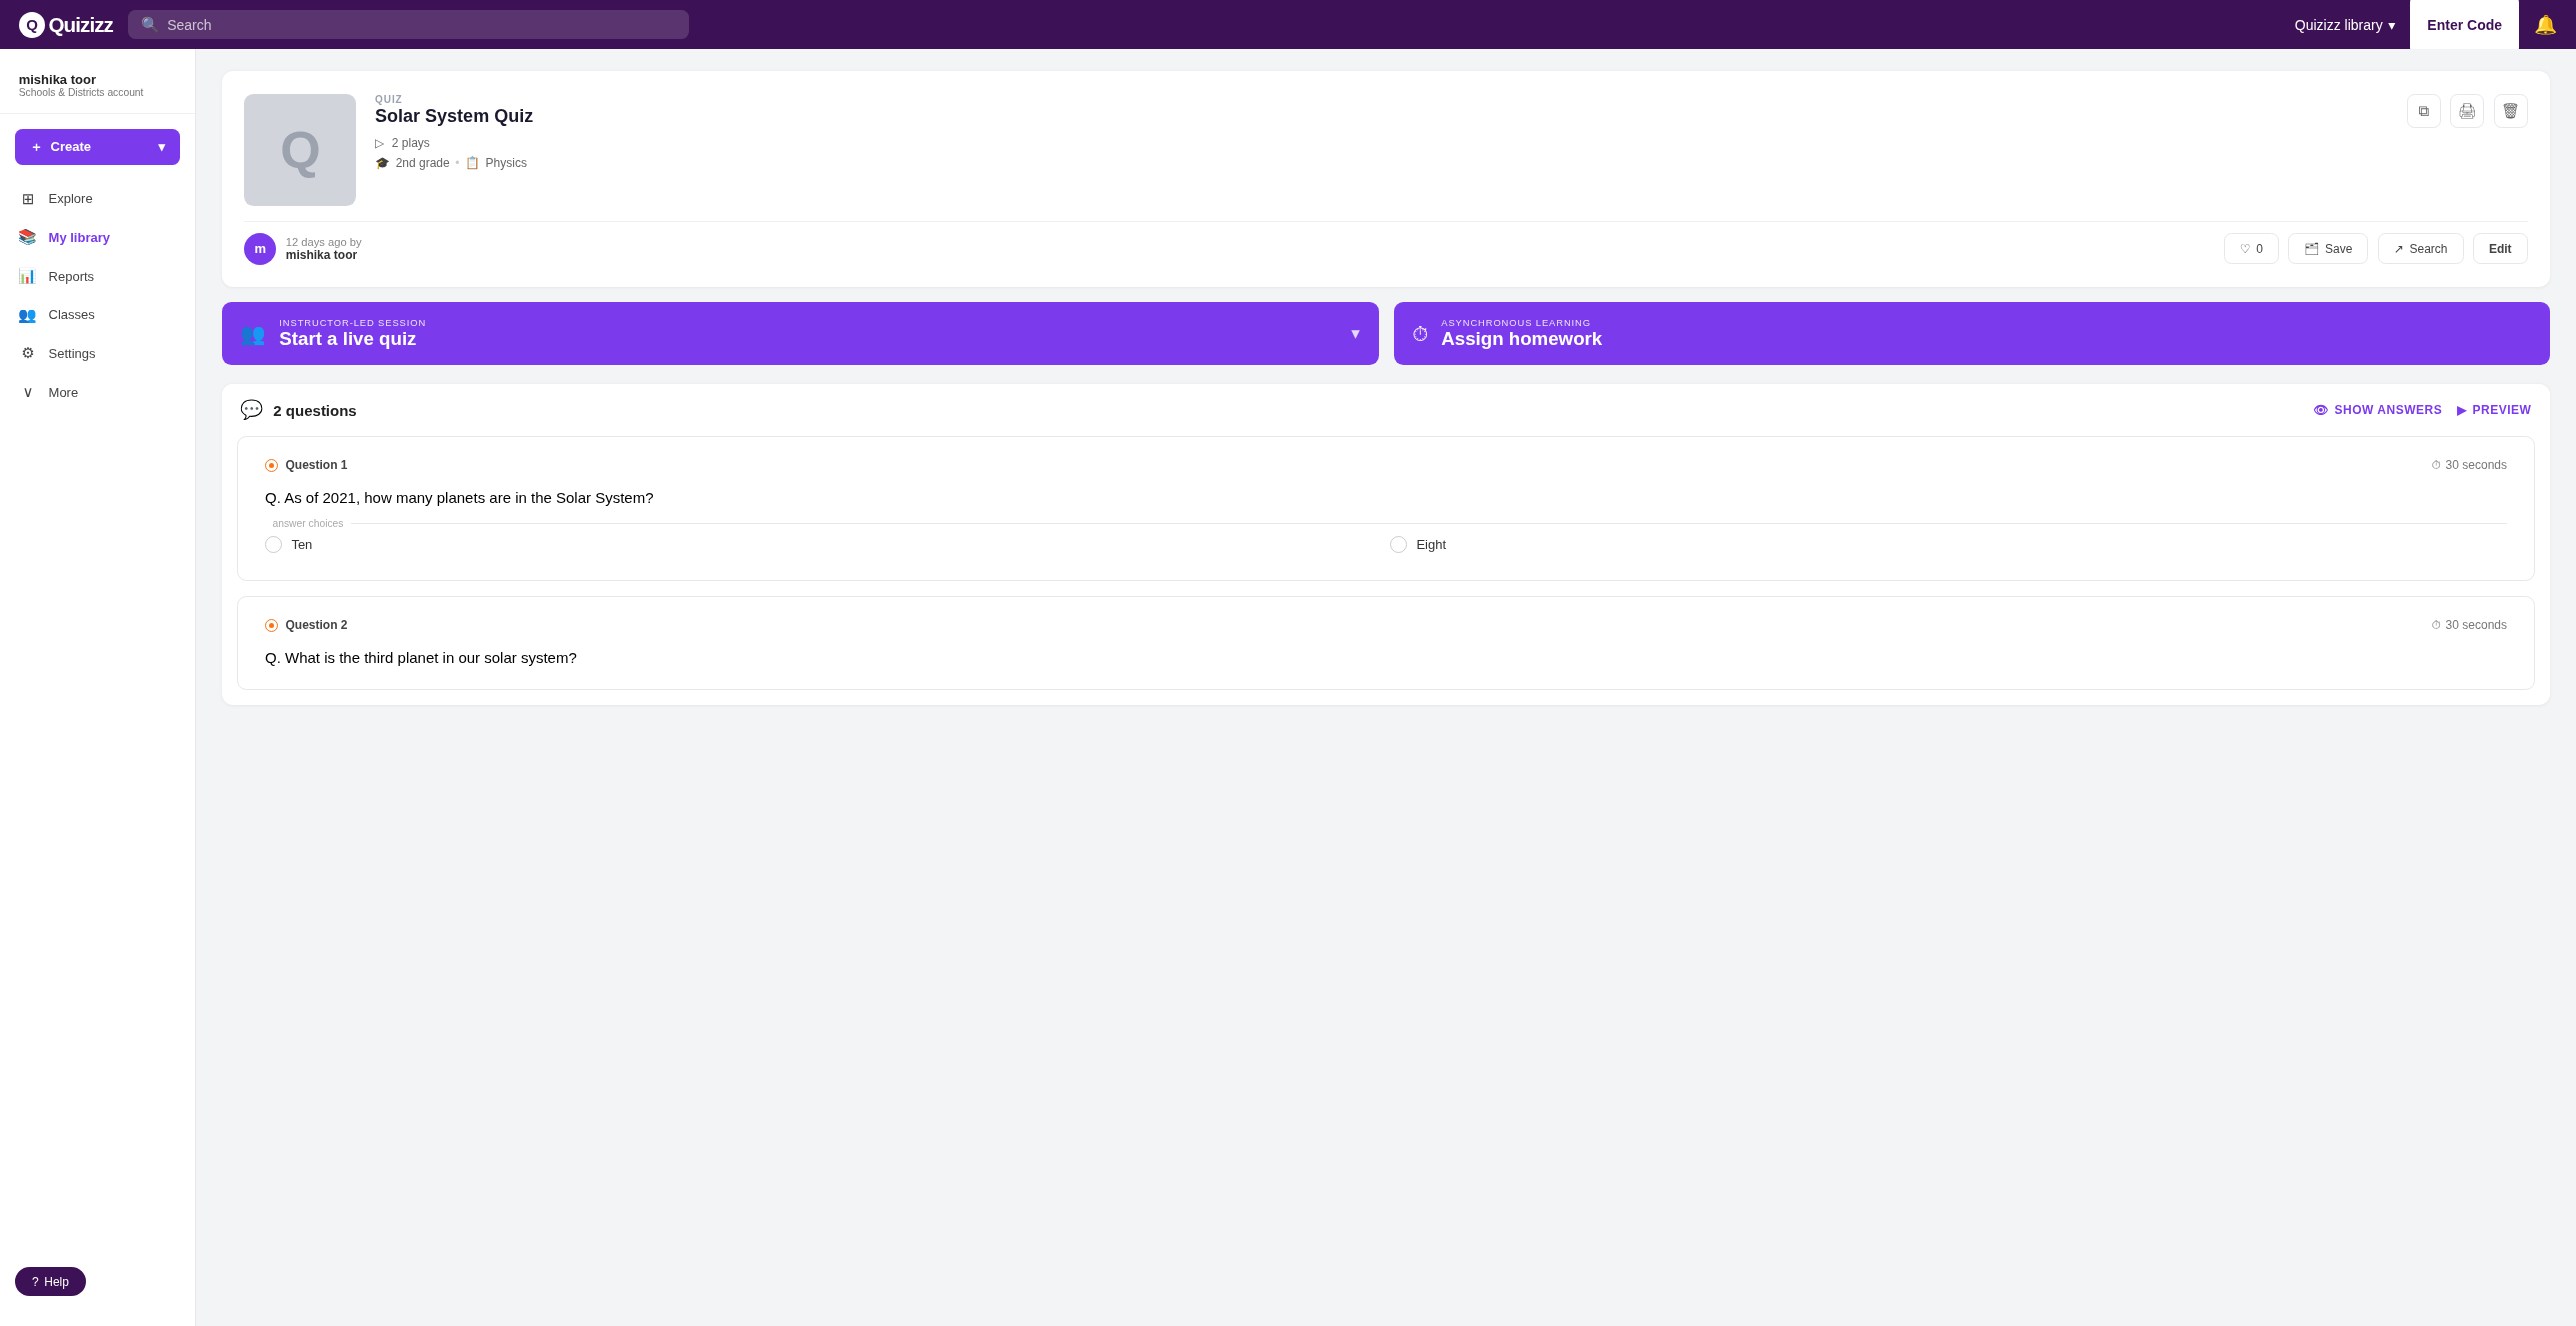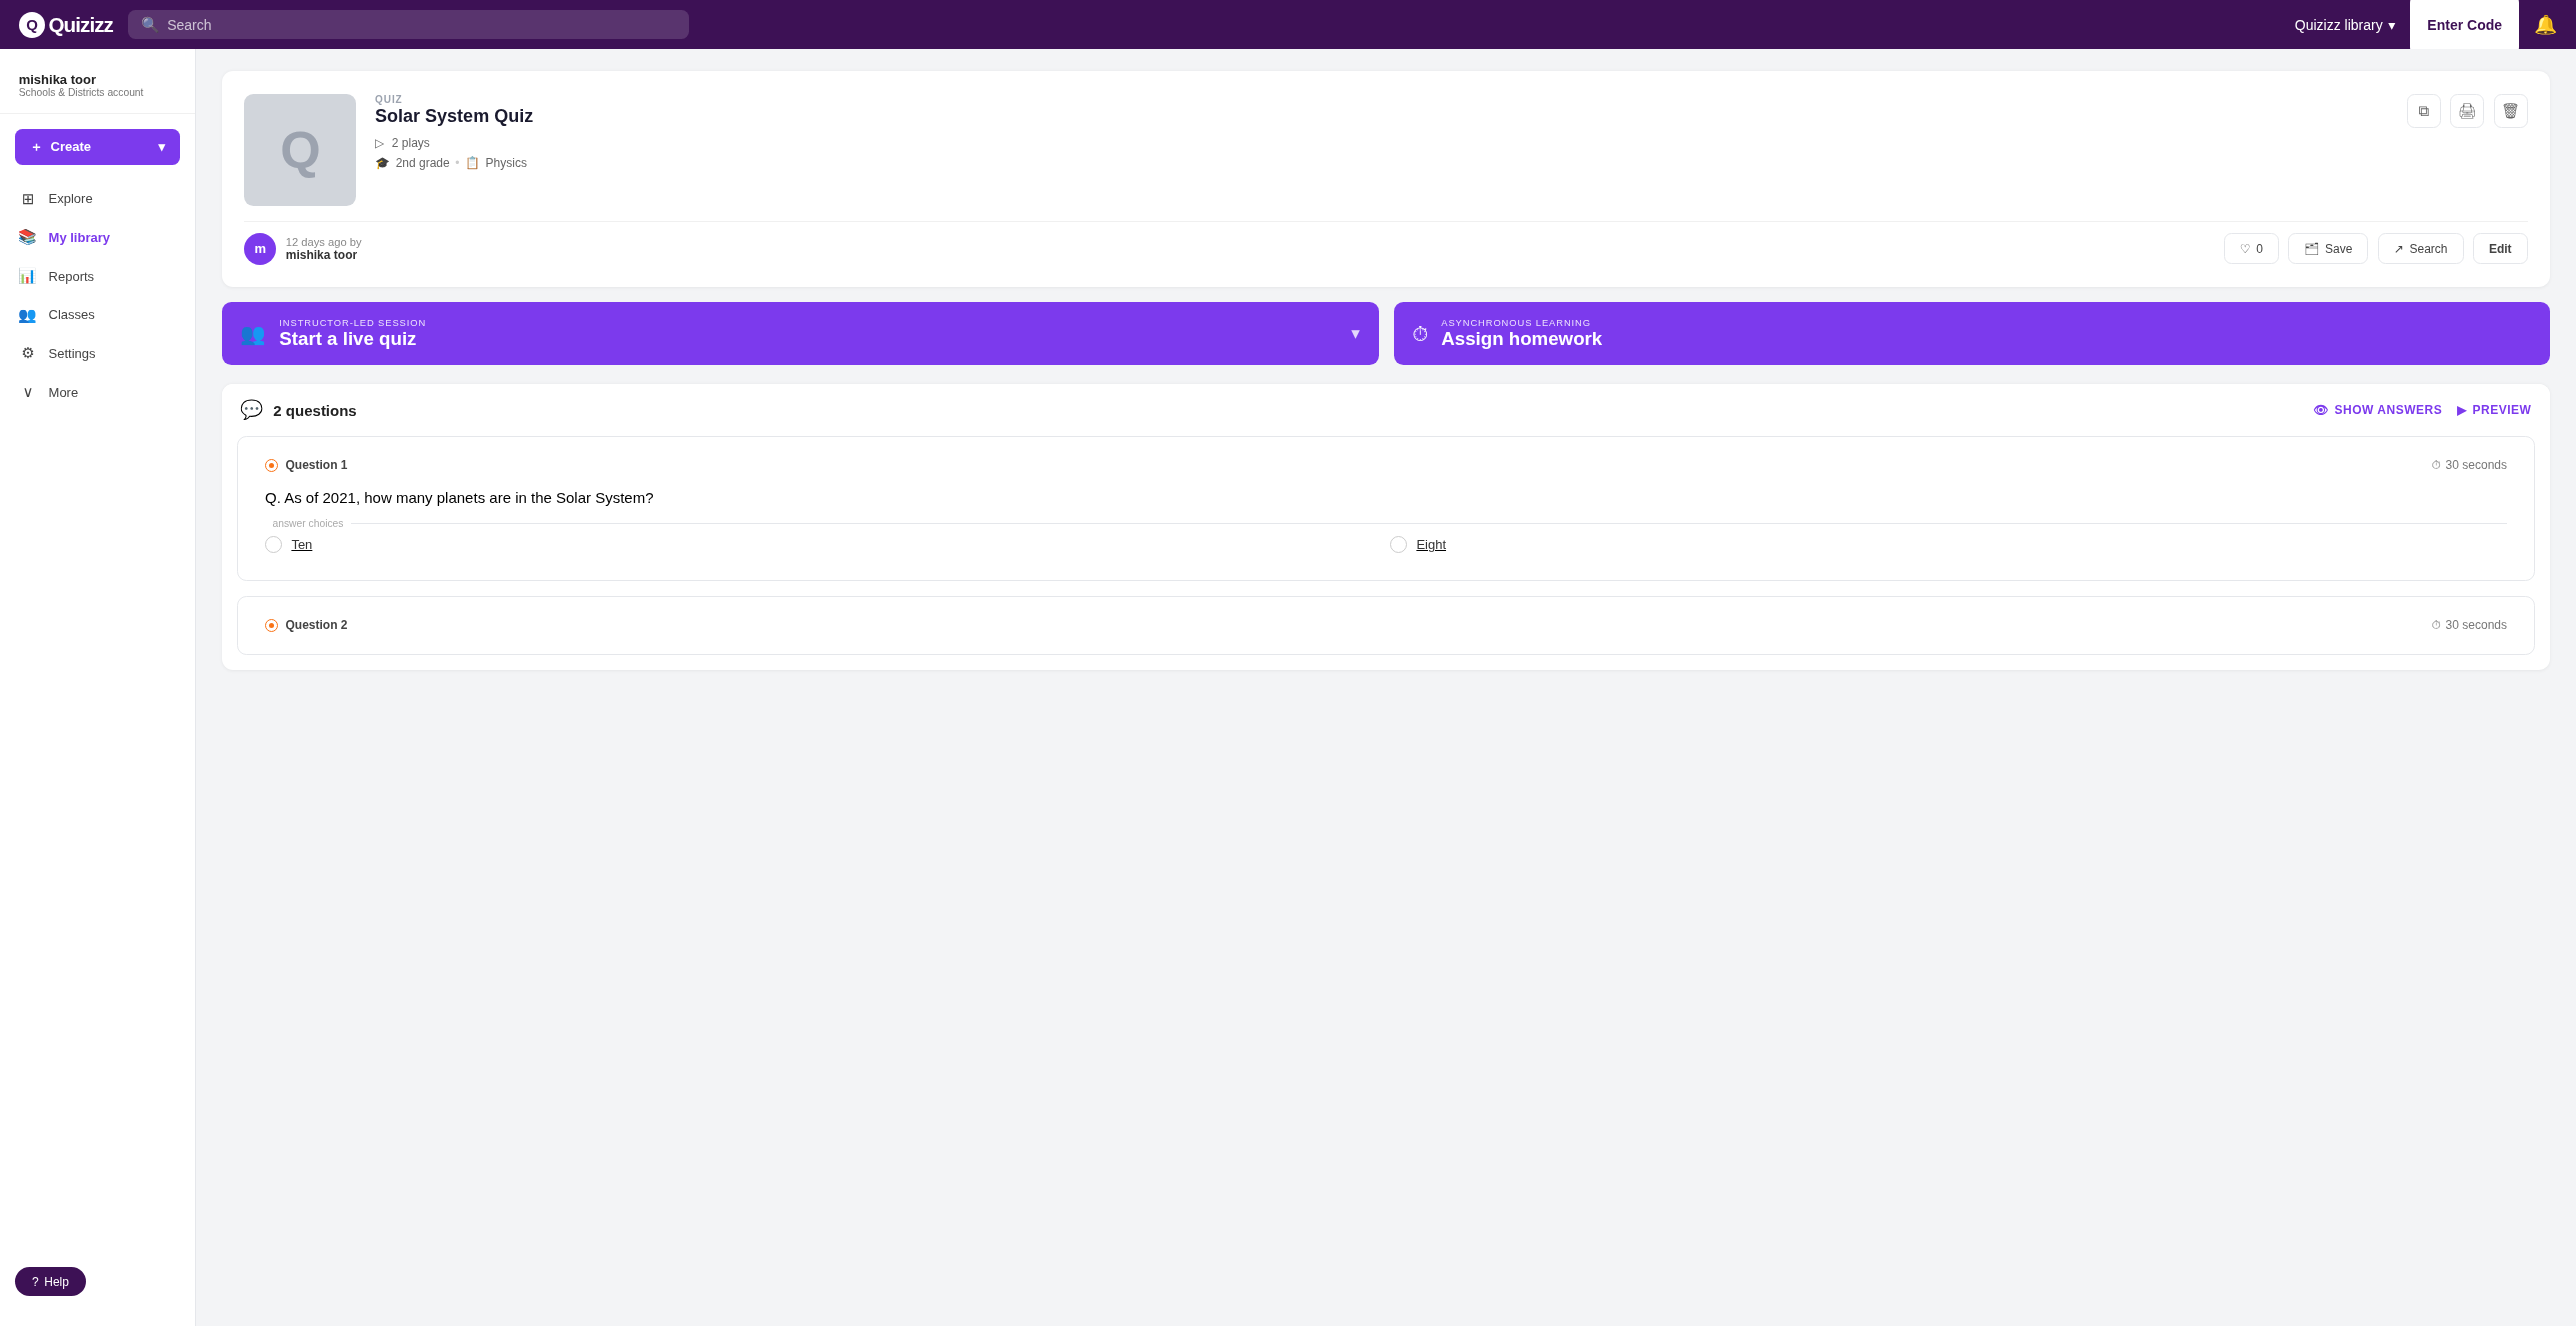--- a/index.html
+++ b/index.html
@@ -456,21 +456,20 @@
     }
     .answer-choices-label::before {
       content: '';
       flex: 0;
     }
     .choices-grid {
       display: grid;
       grid-template-columns: 1fr 1fr;
       gap: 8px;
       padding: 0 15px 15px;
-      text-decoration: underline;
     }
     .choice {
       display: flex;
       align-items: center;
       gap: 9.4px;
       font-size: 13px;
       color: #333;
     }
     .choice-radio {
       width: 17px;
@@ -675,18 +674,19 @@
             <div class="question-num-dot">
               <div class="question-num-dot-inner"></div>
             </div>
             <span>Question 2</span>
           </div>
           <div class="question-time">
             <span>⏱</span>
             <span>30 seconds</span>
           </div>
         </div>
+        <div class="question-text">Q. What is the third planet in our solar system?</div>
       </div>
 
     </div>
   </main>
 </div>
 
 
 </body></html>

